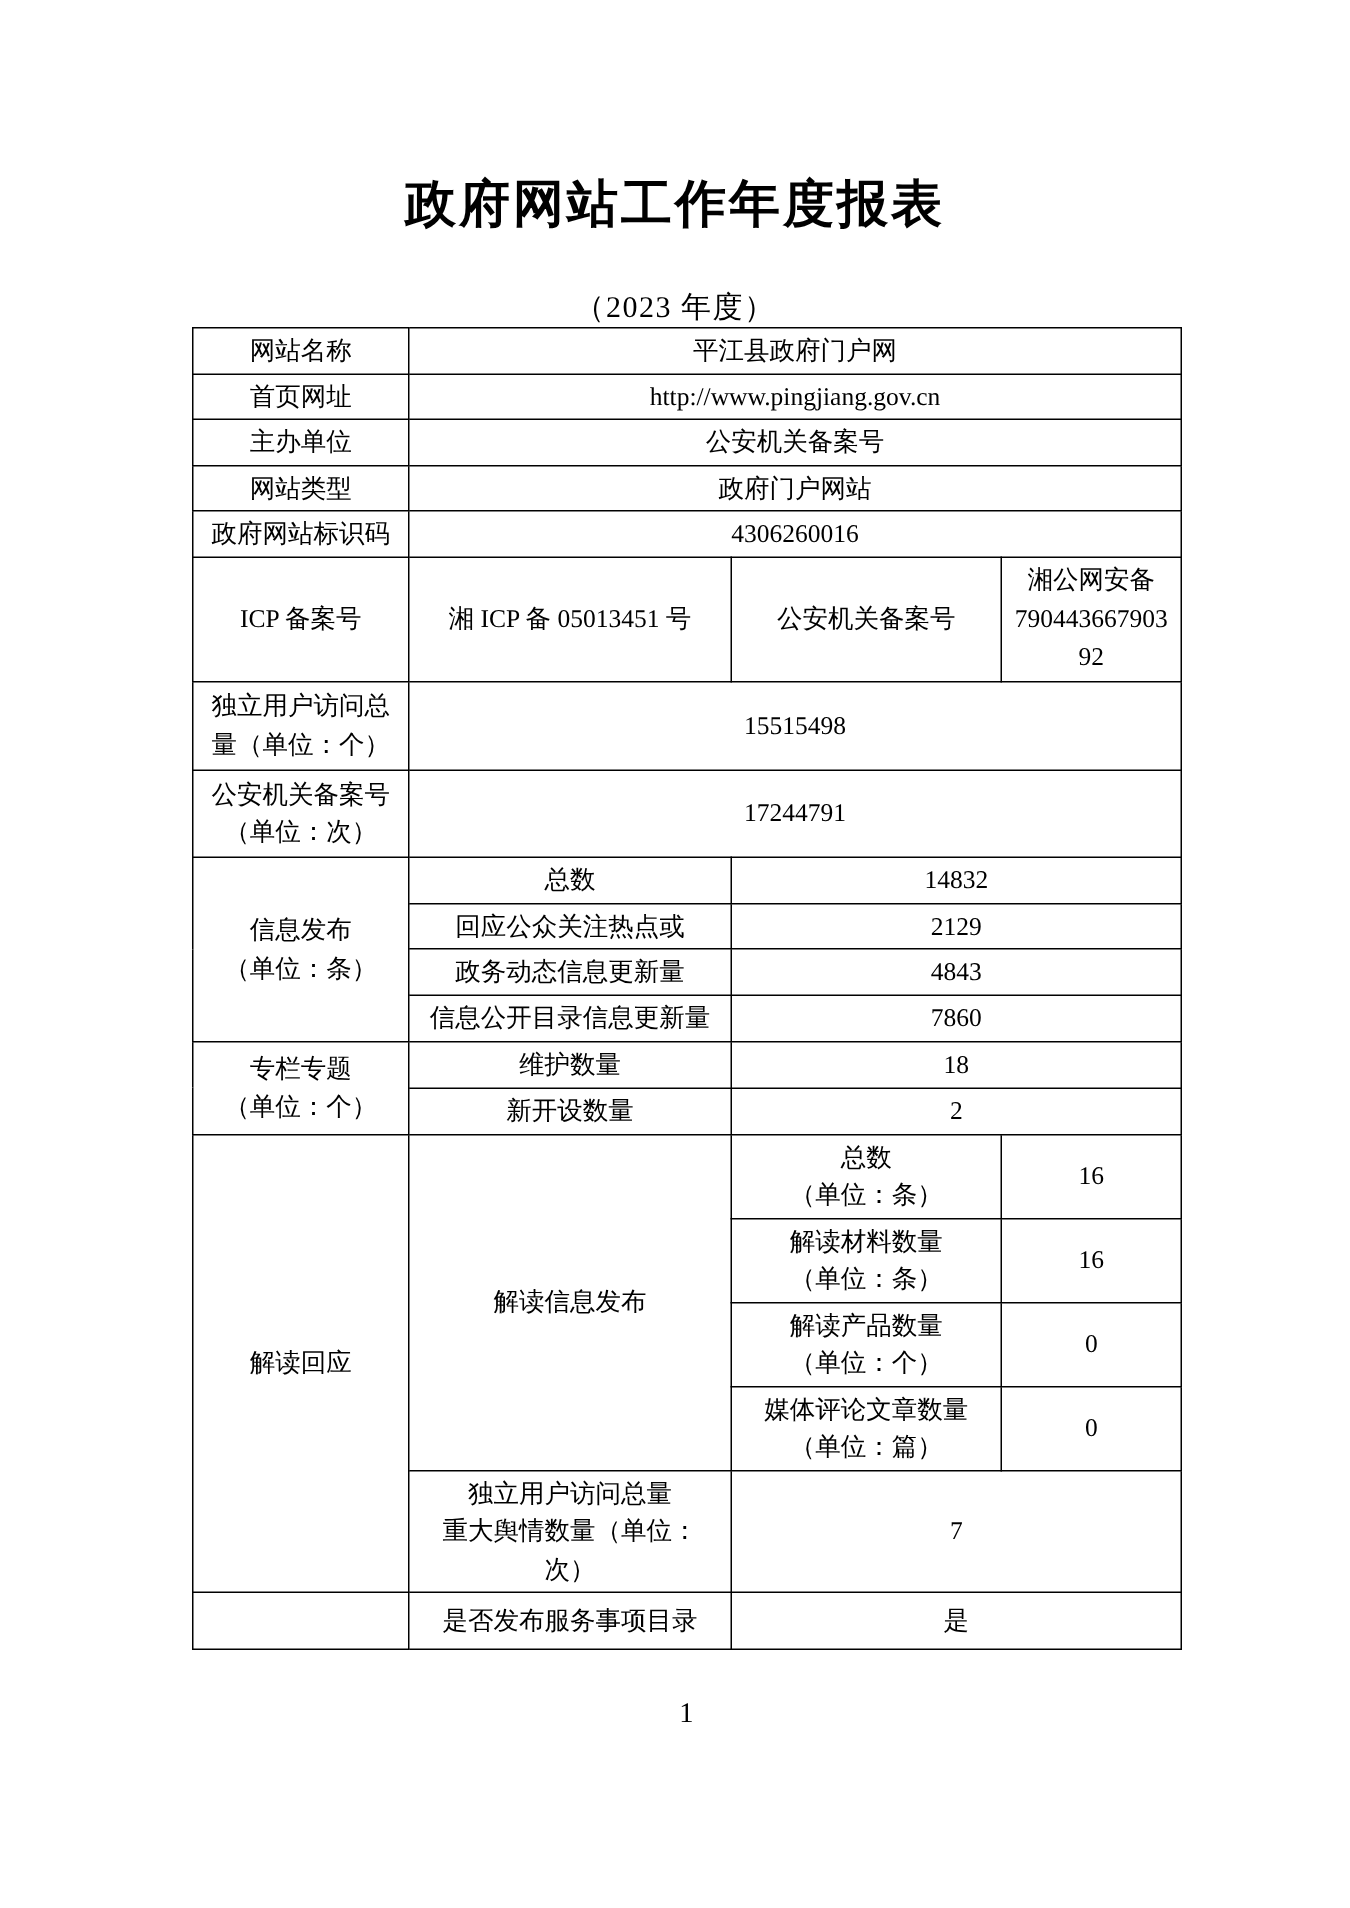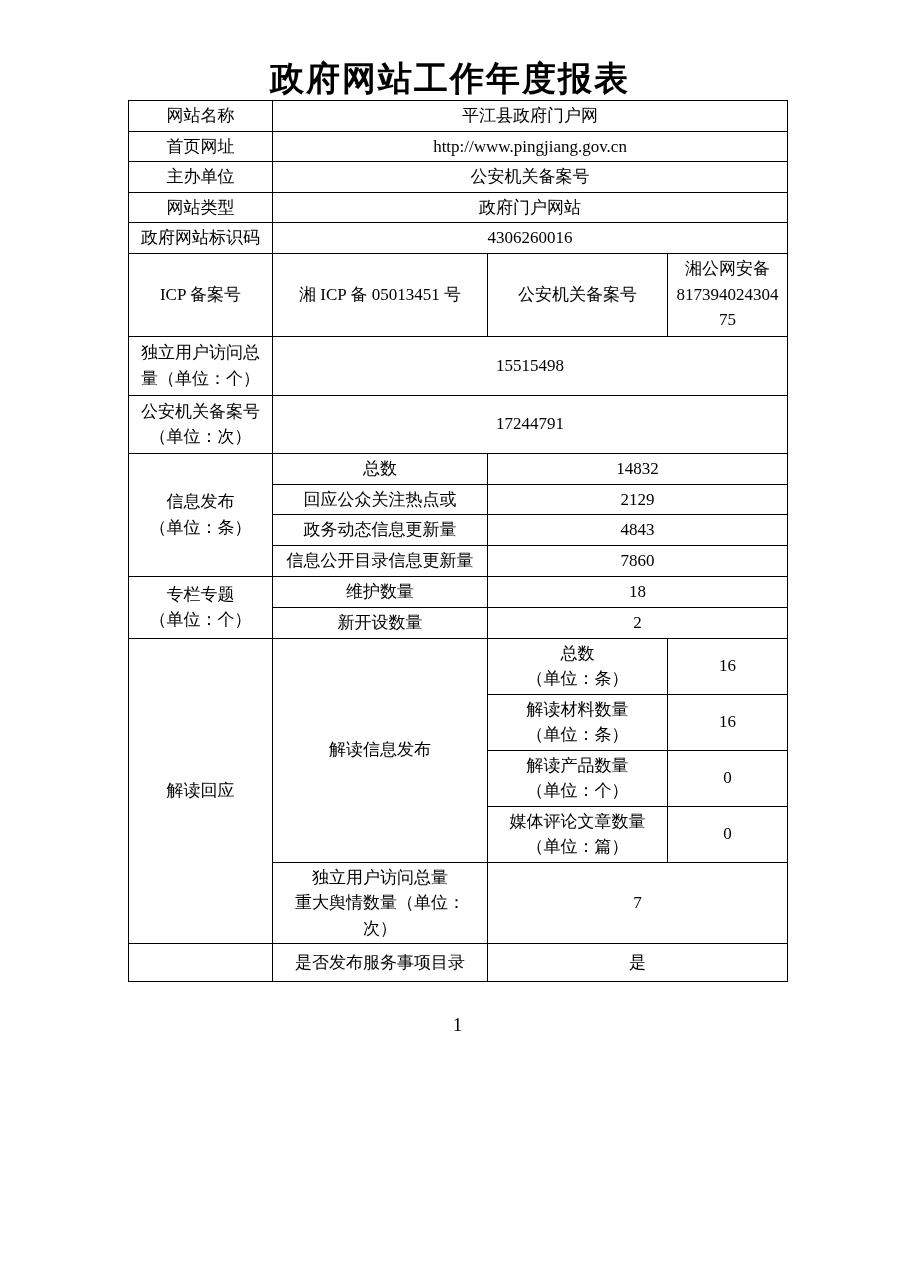--- a/index.html
+++ b/index.html
@@ -7,21 +7,21 @@
     width: 900px;
     height: 1272px;
     margin: 0 auto;
     background: #ffffff;
     color: #000000;
     font-family: "Liberation Serif", "DejaVu Serif", serif;
     overflow: hidden;
     box-sizing: border-box;
   }
   .doc-title {
-    padding-top: 56px;
+    padding-top: 114px;
     text-align: center;
     font-family: "Liberation Sans", "DejaVu Sans", sans-serif;
     font-weight: bold;
     font-size: 34px;
     line-height: 1.3;
     letter-spacing: 2px;
   }
   .doc-subtitle {
     margin-top: 34px;
     text-align: center;
@@ -67,20 +67,21 @@
     text-align: center;
     font-size: 19px;
   }
 </style>
 </head>
 <body>
 
 <div class="page">
 
   <div class="doc-title">政府网站工作年度报表</div>
+  <div class="doc-subtitle">（2023 年度）</div>
 
   <table class="report-table">
     <colgroup>
       <col style="width:144px">
       <col style="width:215px">
       <col style="width:180px">
       <col style="width:120px">
     </colgroup>
     <tbody>
       <tr class="r30">
@@ -101,21 +102,21 @@
       </tr>
       <tr class="r30">
         <td>政府网站标识码</td>
         <td colspan="3">4306260016</td>
       </tr>
       <tr class="r83">
         <td>ICP 备案号</td>
         <td>湘 ICP 备 05013451 号</td>
         <td>公安机关备案号</td>
         <td class="security-cell">湘公网安备
-81739402430475</td>
+79044366790392</td>
       </tr>
       <tr class="r59">
         <td>独立用户访问总量（单位：个）</td>
         <td colspan="3">15515498</td>
       </tr>
       <tr class="r58">
         <td>公安机关备案号
 （单位：次）</td>
         <td colspan="3">17244791</td>
       </tr>

